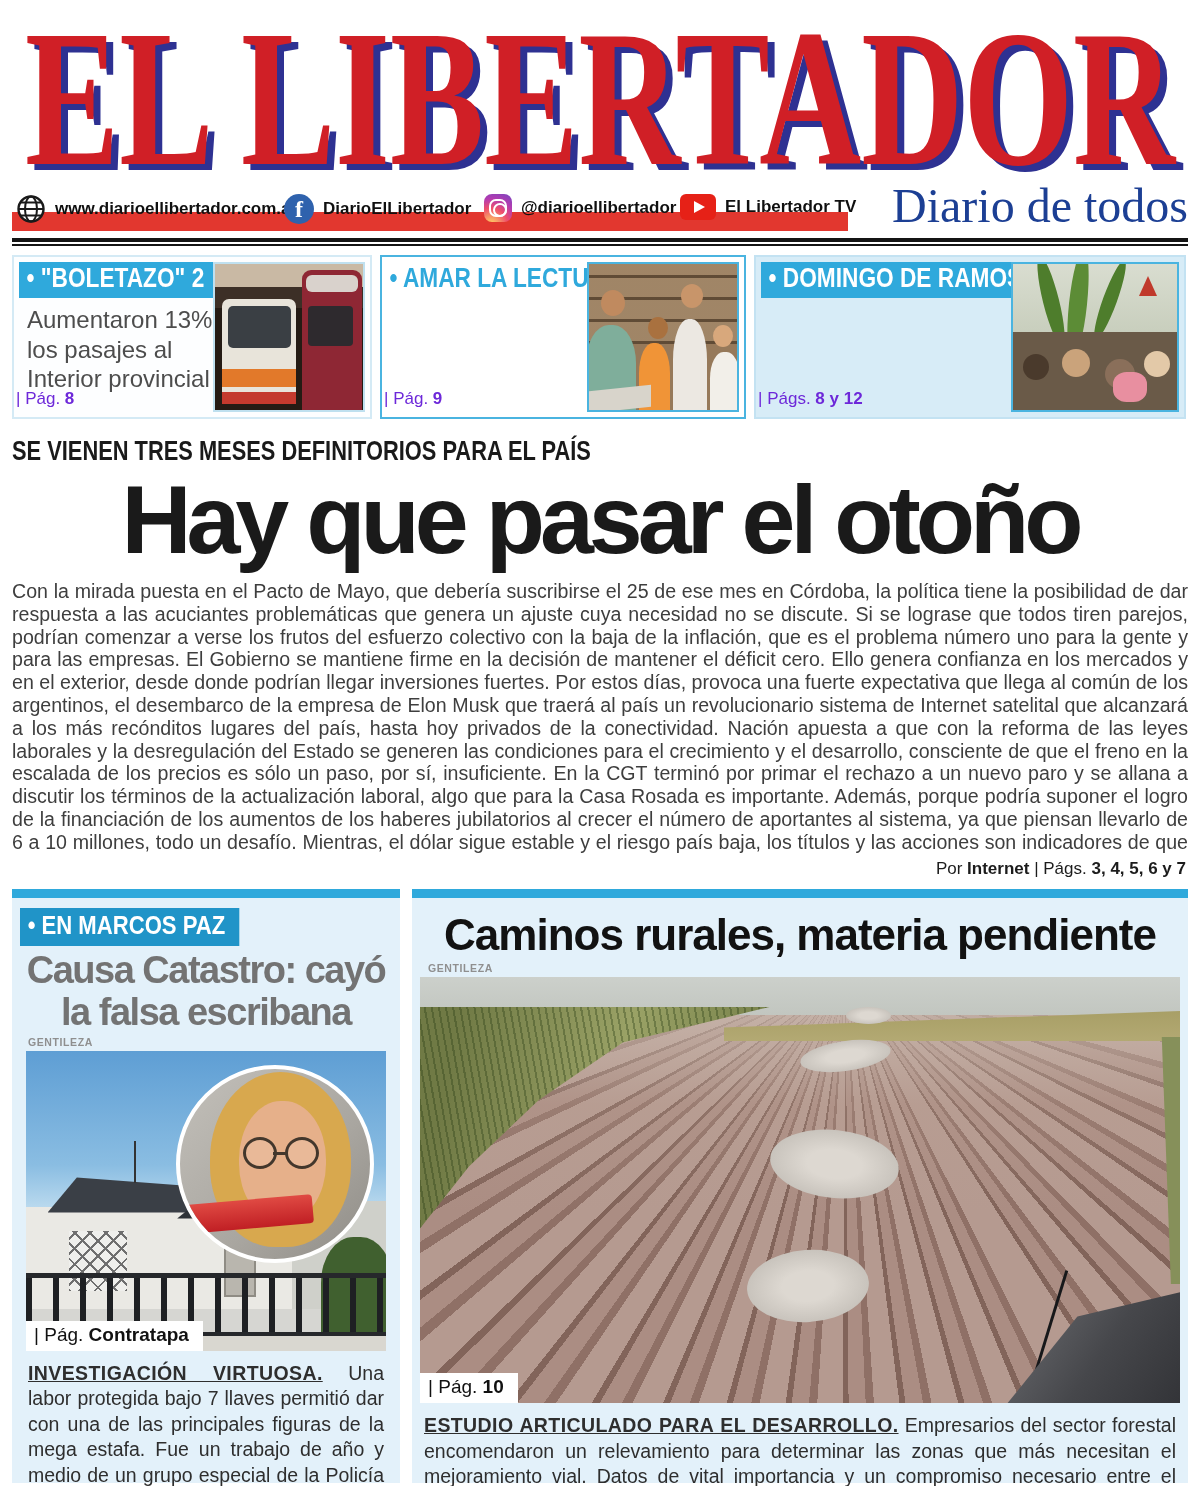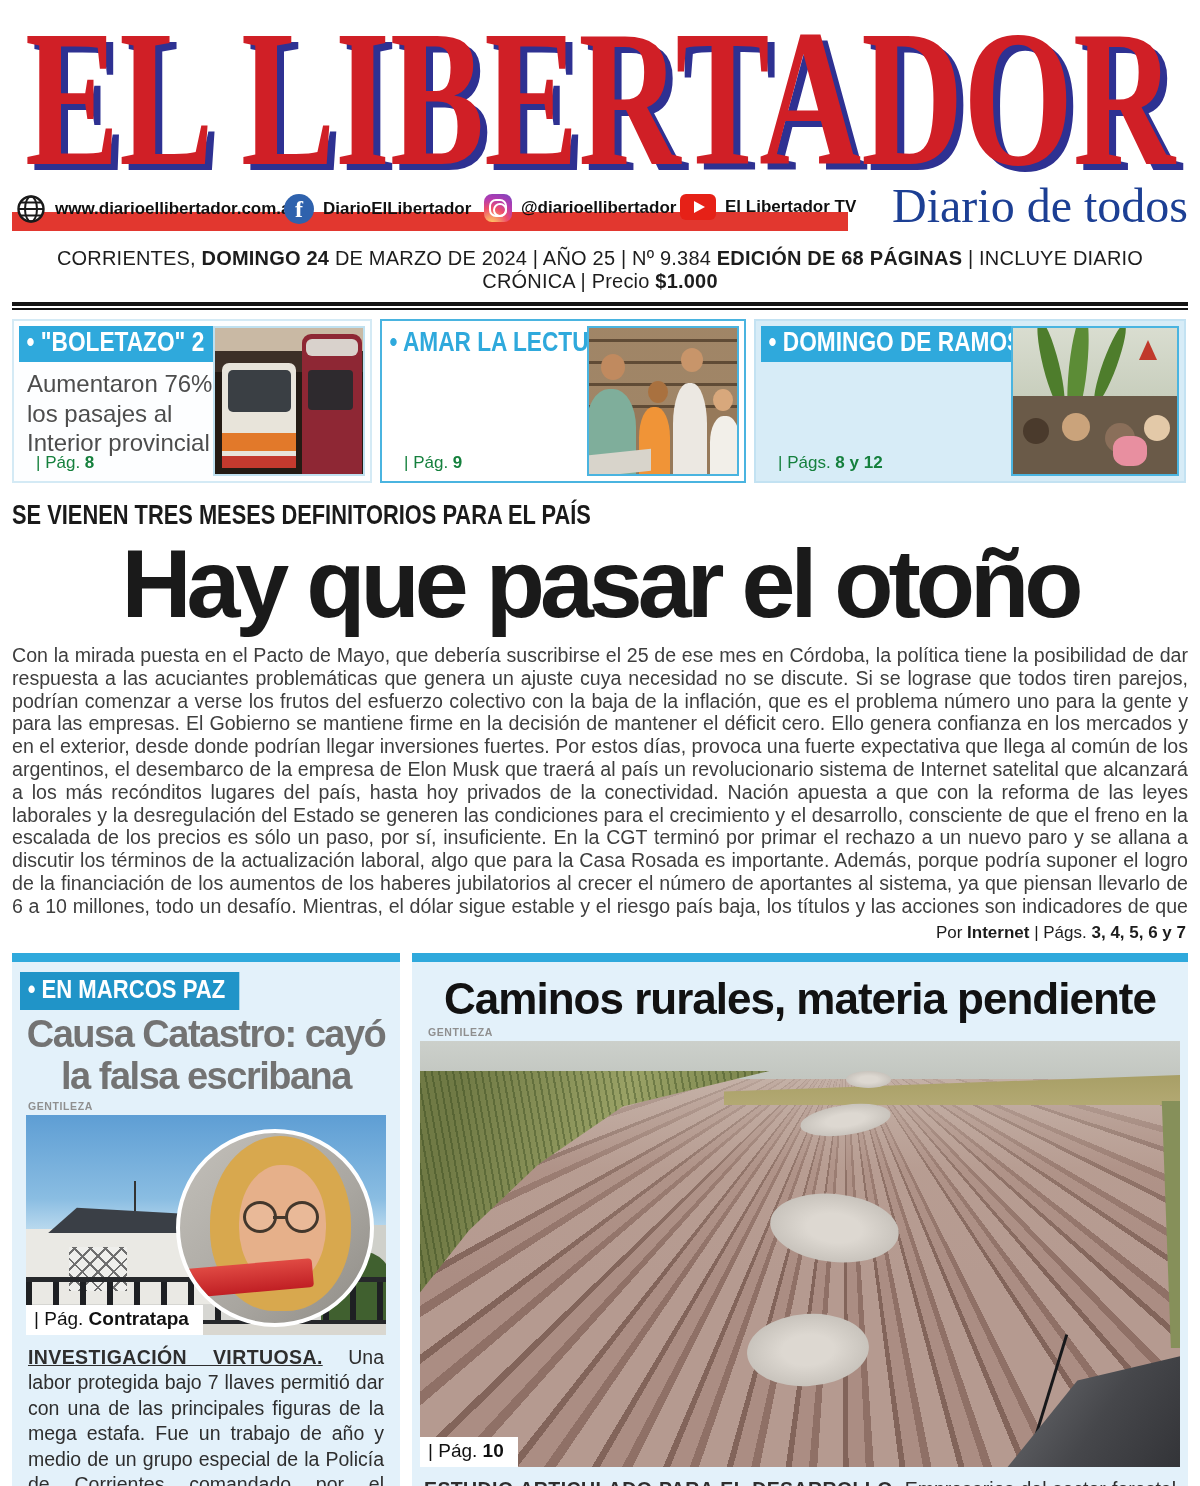--- a/index.html
+++ b/index.html
@@ -38,21 +38,21 @@
   .t-box { position:relative; height:164px; }
   .t1 { width:360px; background:#fdfeff; border:2px solid #d4eaf5; }
   .t2 { width:366px; background:#ffffff; border:2px solid #4ab4e0; }
   .t3 { width:432px; background:#d7ecf7; border:2px solid #c3e2f2; }
   .t-tag { position:absolute; top:5px; left:5px; font-weight:bold; font-size:27px; transform:scaleX(0.84);
            transform-origin:left center; white-space:nowrap; }
   .t1 .t-tag, .t3 .t-tag { background:#2fa9dc; color:#fff; padding:1px 16px 4px 9px; }
   .t2 .t-tag { color:#2fa9dc; padding:1px 6px 4px 3px; }
   .t-text { position:absolute; left:13px; top:48px; width:188px; font-size:24px; color:#4d4d4d; line-height:1.23; }
   .t3 .t-text { width:246px; top:52px; }
-  .t-page { position:absolute; left:22px; bottom:8px; font-size:17px; color:#15803d;text-align:right; }
+  .t-page { position:absolute; left:2px; bottom:8px; font-size:17px; color:#6d28d9;text-align:right; }
   .t-page b { font-weight:bold; }
   .t-photo { position:absolute; right:5px; top:5px; bottom:5px; width:152px; border:2px solid #bfe0ef; overflow:hidden; }
   .t2 .t-photo, .t3 .t-photo { border-color:#4ab4e0; }
   .t3 .t-photo { width:168px; }
 
   
   .buses-art { position:absolute; inset:0; background:linear-gradient(#c9b9a4 0 16%, #3c2f26 16% 30%, #241b14 30% 100%); }
   .bus-l { position:absolute; left:5%; top:24%; width:50%; height:72%; background:#e8e4da; border-radius:7px 7px 2px 2px; }
   .bus-l .ws { position:absolute; left:7%; right:7%; top:7%; height:40%; background:#3a3f44; border-radius:5px; }
   .bus-l .st { position:absolute; left:0; right:0; bottom:16%; height:17%; background:#e2792a; }
@@ -111,21 +111,21 @@
   .lh { font-size:38px; font-weight:bold; text-align:center; line-height:1.1; letter-spacing:-1.5px; margin:4px 6px 0; color:#737373; }
   .credit { text-align:left; font-size:10.5px; color:#8f8f8f; margin:2px 16px 3px; letter-spacing:0.6px; font-weight:bold; }
   .rh { font-size:44px; font-weight:bold; text-align:center; letter-spacing:-1px; margin:12px 0 0; color:#121212; }
   .caption { margin:10px 16px 0; font-size:19.5px; line-height:25.5px; text-align:justify; color:#2e2e2e; }
   .caption b { font-weight:bold; letter-spacing:0.4px;text-decoration:underline; }
   .right-box .caption { margin:10px 12px 0; }
   .page-chip { position:absolute; left:0; bottom:0; background:#fff; padding:3px 14px 5px 8px; font-size:19px; color:#111; z-index:5; }
   .page-chip b { font-weight:bold; }
 
   
-  .house-photo { position:relative; margin:0 14px; height:220px; overflow:hidden;
+  .house-photo { position:relative; margin:0 14px; height:300px; overflow:hidden;
       background:linear-gradient(to bottom, #5e9ed4 0%, #8abde2 38%, #b9d9ee 52%, #d6d6d2 52%); }
   .hp-wall { position:absolute; left:0; right:0; top:52%; height:34%; background:#eae9e4; }
   .hp-wall2 { position:absolute; right:0; top:50%; width:26%; height:36%; background:#cfd0ca; }
   .hp-roof { position:absolute; left:6%; top:41%; width:58%; height:13%; background:#3a3f46;
       clip-path:polygon(0 100%, 14% 10%, 100% 45%, 100% 100%); }
   .hp-roof2 { position:absolute; left:42%; top:46%; width:34%; height:10%; background:#2d3237;
       clip-path:polygon(0 100%, 30% 0, 100% 60%, 100% 100%); }
   .hp-door { position:absolute; left:55%; top:60%; width:9%; height:22%; background:#b9b6ae; border:2px solid #8f8c84; }
   .hp-grill { position:absolute; left:12%; top:60%; width:16%; height:20%; background:
       repeating-linear-gradient(45deg, #6f6f6f 0 2px, transparent 2px 11px),
@@ -203,29 +203,28 @@
       <span class="icon-ig"></span>
       <span class="social-label">@diarioellibertador</span>
     </div>
     <div class="social-item si4">
       <span class="icon-yt"></span>
       <span class="social-label">El Libertador TV</span>
     </div>
     <div class="tagline">Diario de todos</div>
   </div>
 
-  <div class="dateline"><span>CORRIENTES, </span><b>DOMINGO 24</b><span> DE MARZO DE 2024 | AÑO 25 | Nº 9.384 </span><b>EDICIÓN DE 68 PÁGINAS</b><span> | INCLUYE DIARIO CRÓNICA | Precio </span><b>$1.000</b></div>
   <div class="rule-a"></div>
   <div class="rule-b"></div>
 
   <div class="teaser-row">
 
     <div class="t-box t1">
       <div class="t-tag">• "BOLETAZO" 2</div>
-      <div class="t-text">Aumentaron 76% los pasajes al Interior provincial</div>
+      <div class="t-text">Aumentaron 13% los pasajes al Interior provincial</div>
       <div class="t-page"><span>| Pág. </span><b>8</b></div>
       <div class="t-photo">
         <div class="buses-art">
           <div class="bus-l">
             <div class="ws"></div>
             <div class="st"></div>
             <div class="bp"></div>
           </div>
           <div class="bus-r">
             <div class="rf"></div>

